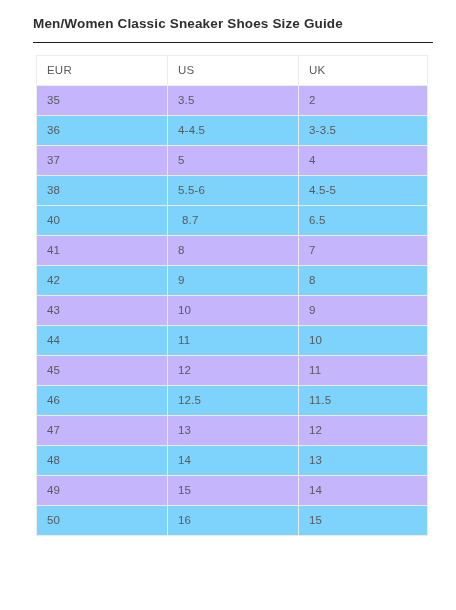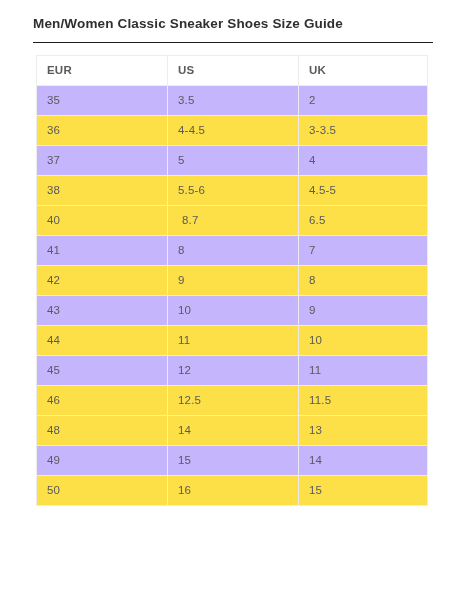--- a/index.html
+++ b/index.html
@@ -72,29 +72,29 @@
     color: #5a5a5a;
     letter-spacing: 0.2px;
     line-height: 29px;
     overflow: hidden;
     white-space: nowrap;
   }
 
   table.size-table thead th {
     background: #ffffff;
     color: #5a5a5a;
-    font-weight: 700;
+    font-weight: 400;
   }
 
   table.size-table tbody tr.stripe td {
     background: #c4b5fd;
   }
 
   table.size-table tbody tr.plain td {
-    background: #fde047;
+    background: #7dd3fc;
   }
 
   
   table.size-table td.indent {
     padding-left: 14px;
   }
 </style>
 </head>
 <body>
 
@@ -168,20 +168,25 @@
           <tr class="stripe">
             <td>45</td>
             <td>12</td>
             <td>11</td>
           </tr>
           <tr class="plain">
             <td>46</td>
             <td>12.5</td>
             <td>11.5</td>
           </tr>
+          <tr class="stripe">
+            <td>47</td>
+            <td>13</td>
+            <td>12</td>
+          </tr>
           <tr class="plain">
             <td>48</td>
             <td>14</td>
             <td>13</td>
           </tr>
           <tr class="stripe">
             <td>49</td>
             <td>15</td>
             <td>14</td>
           </tr>

